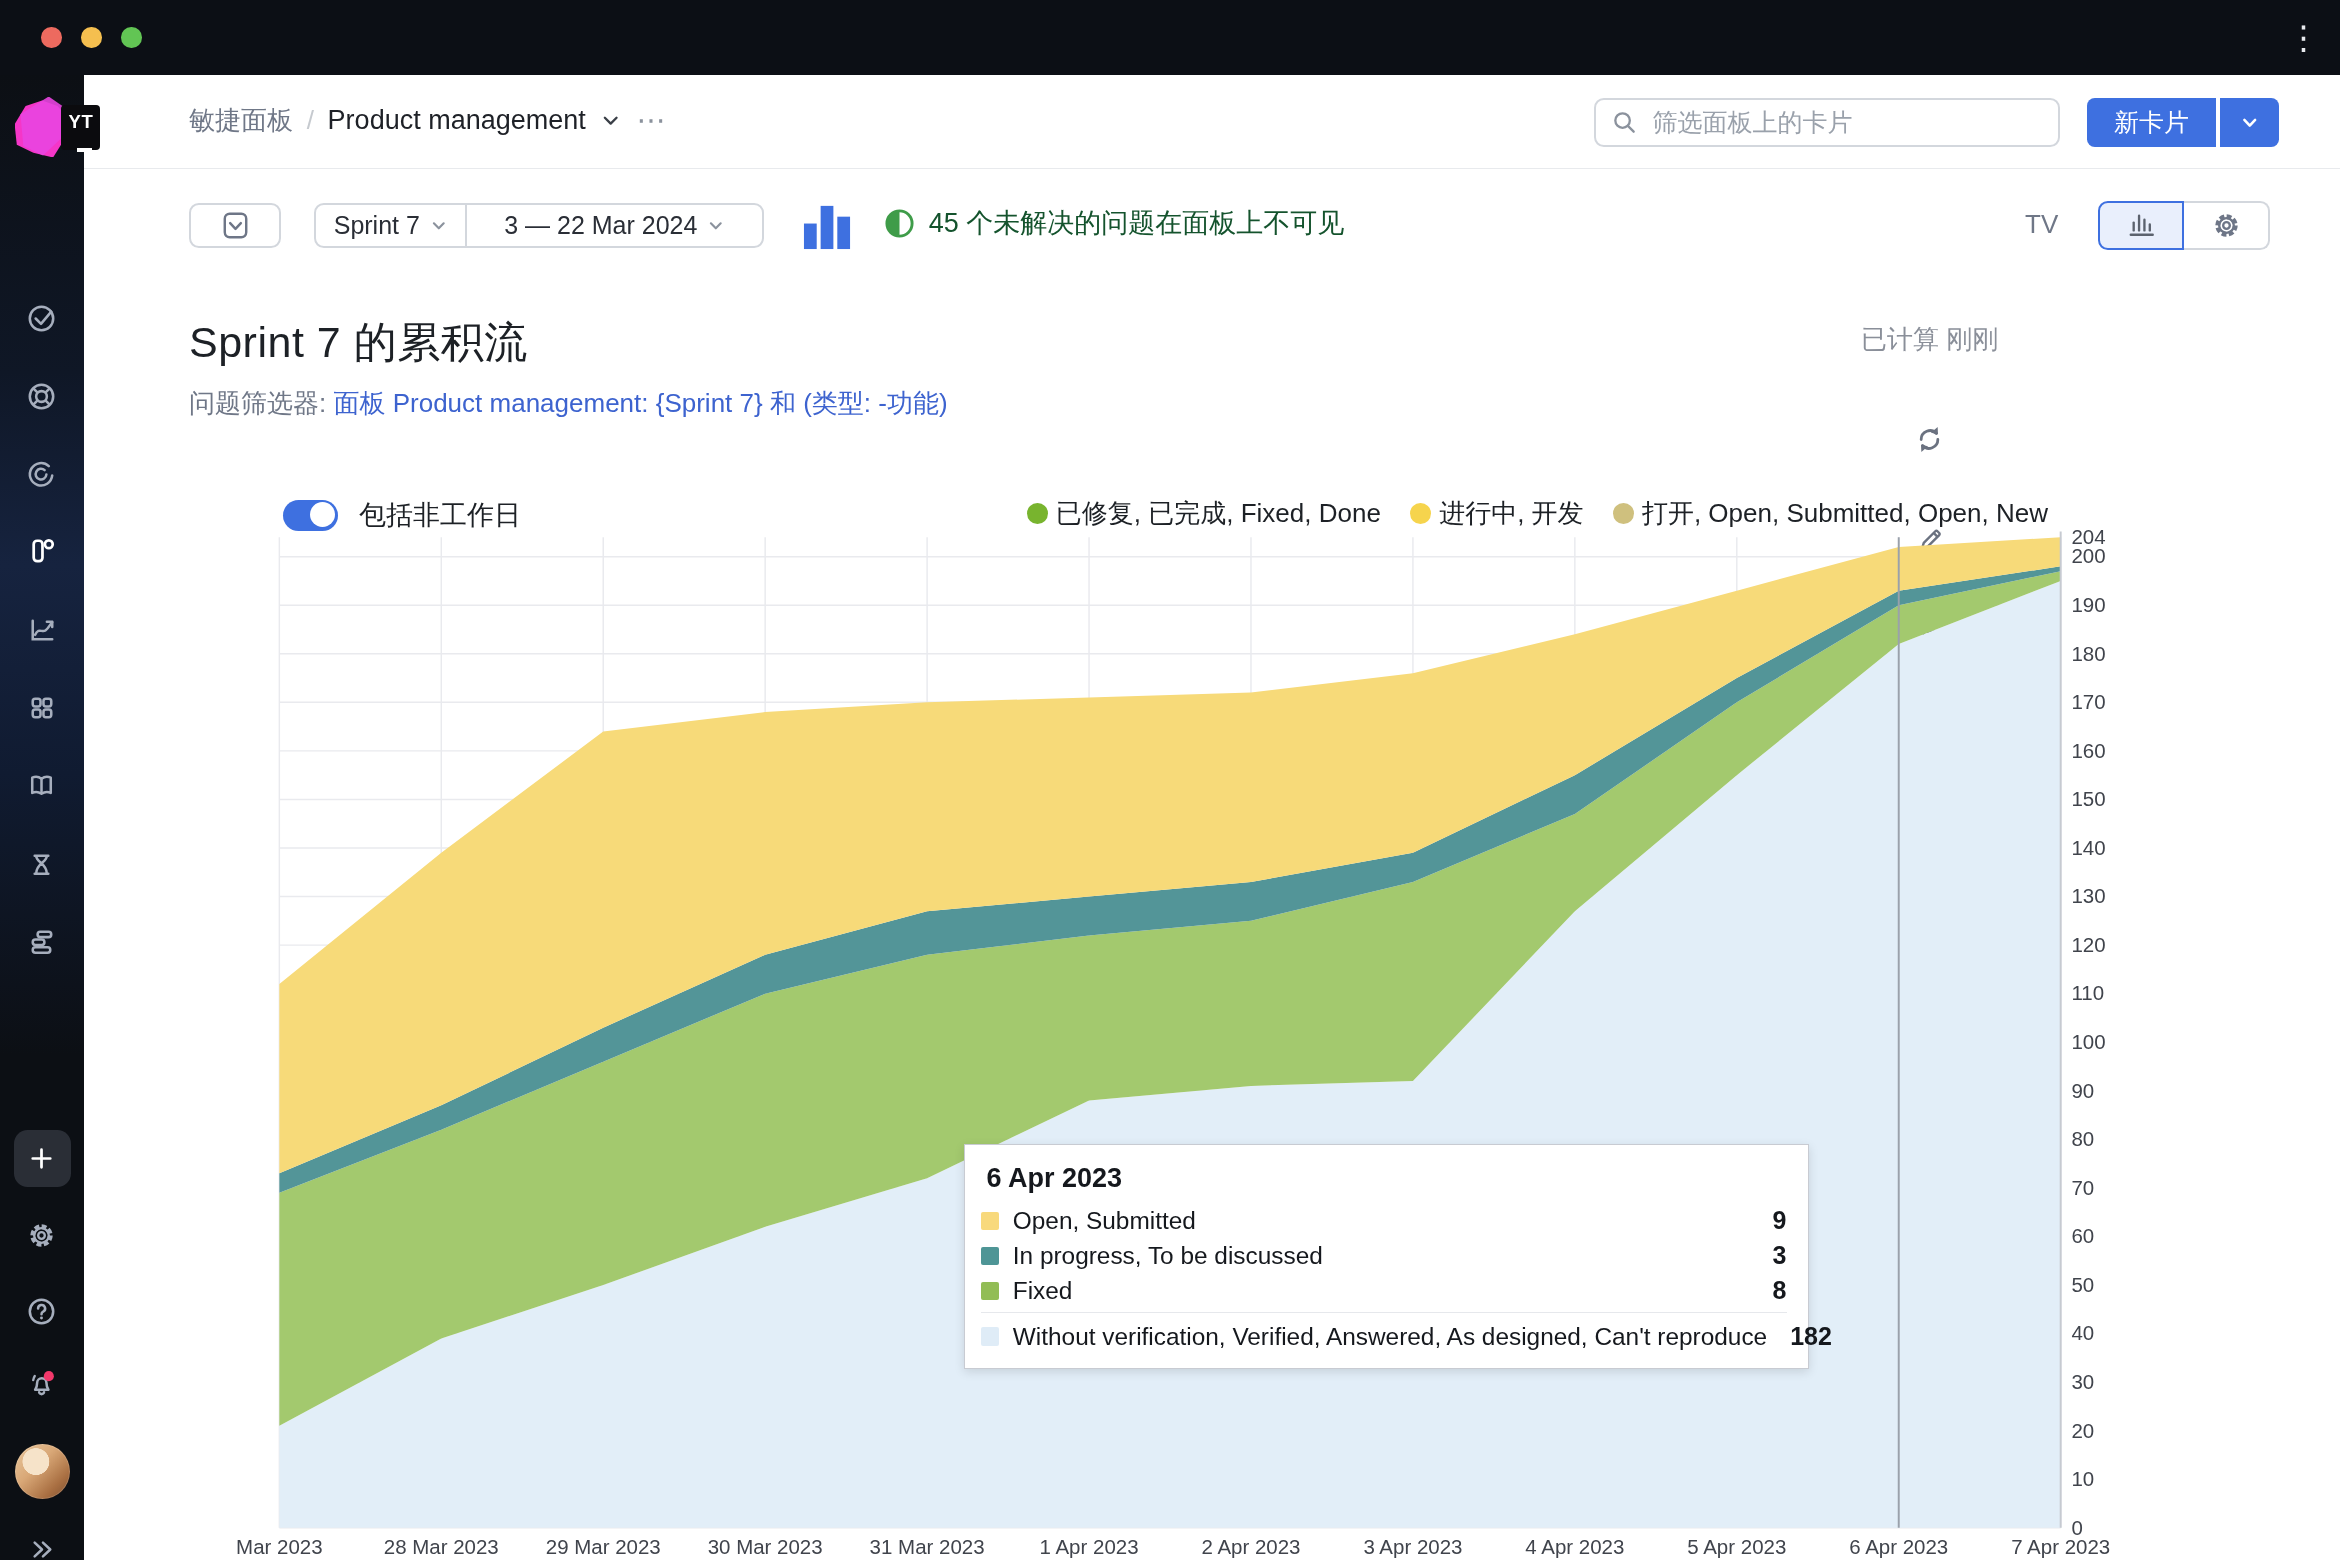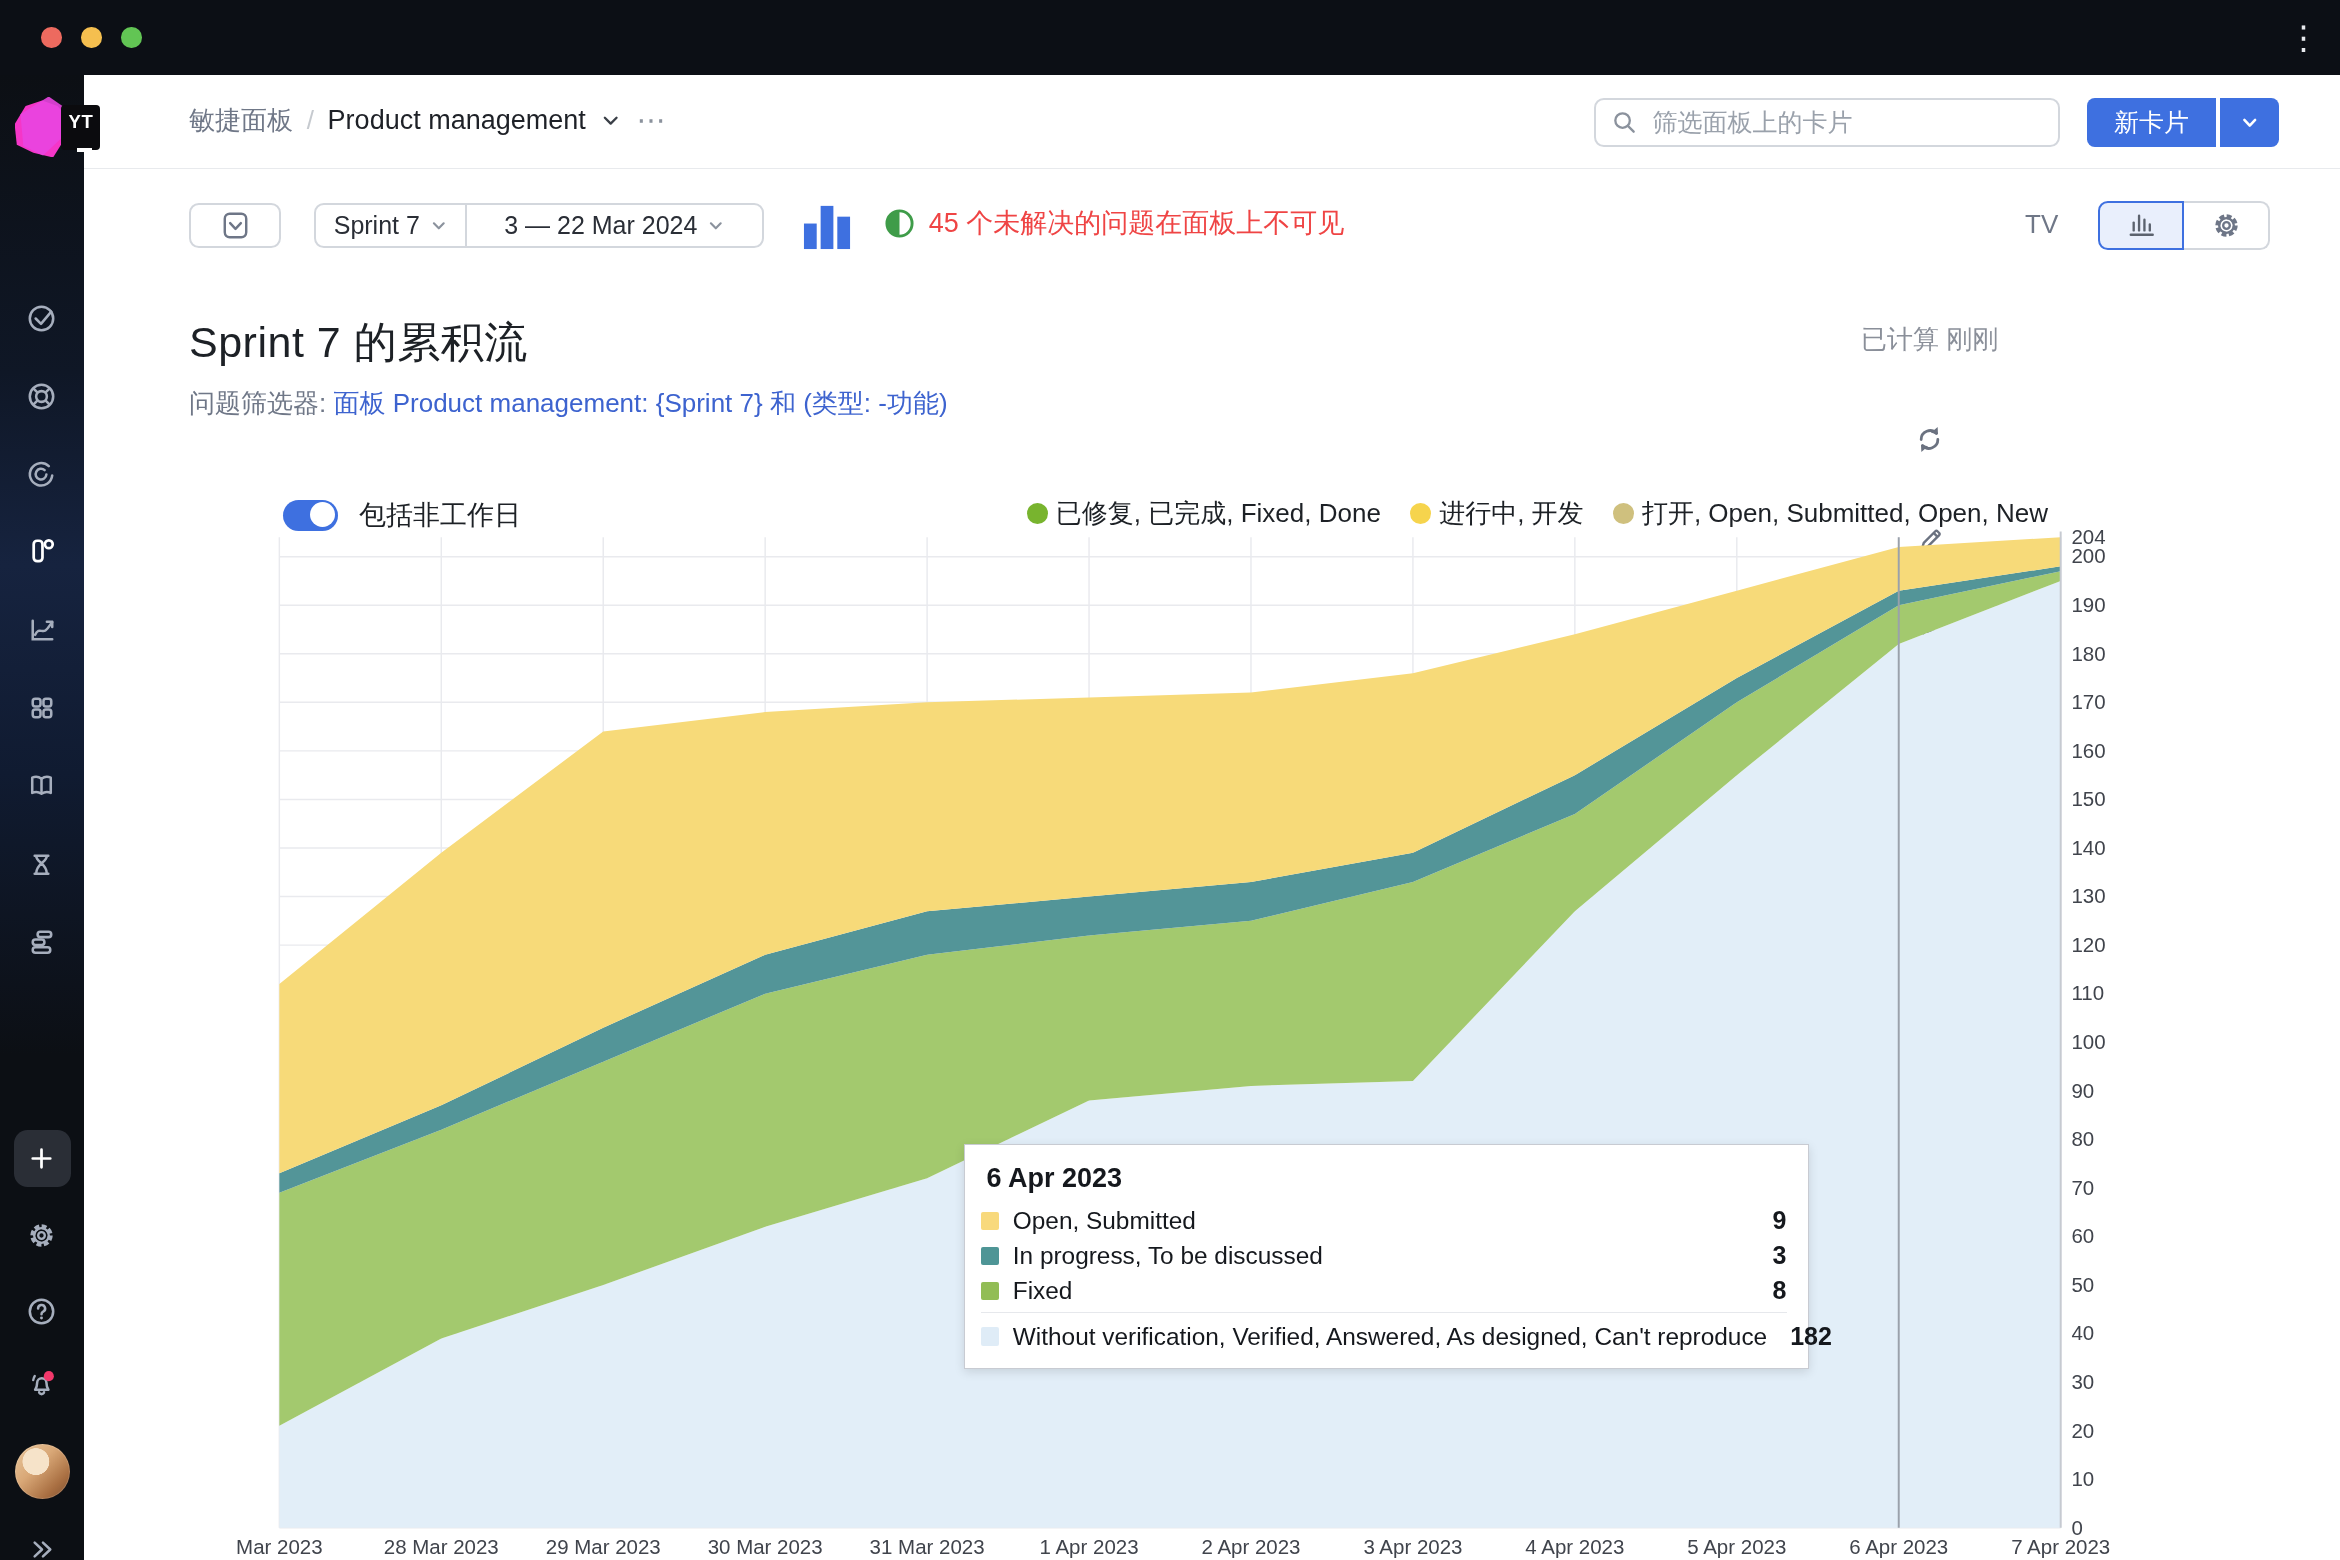--- a/index.html
+++ b/index.html
@@ -52,21 +52,21 @@
   
   .tool-btn{border:2px solid #d3d7dd;border-radius:9.8px;background:#fff;box-sizing:border-box;}
   .backlog-btn{left:189px;top:203px;width:92px;height:45px;display:flex;align-items:center;justify-content:center;}
   .seg{left:314px;top:203px;height:45px;display:flex;border-radius:19px;}
   .seg .cell{border:2px solid #d3d7dd;box-sizing:border-box;height:45px;display:flex;align-items:center;
     justify-content:center;gap:9.8px;font-size:25px;color:#2a2e36;background:#fff;}
   .seg .cell:first-child{border-radius:9.8px 0 0 9.8px;border-right-width:1px;}
   .seg .cell:last-child{border-radius:0 9.8px 9.8px 0;border-left-width:1px;}
   .bars-ic{left:800px;top:200px;}
   .warning{left:884px;top:205px;display:flex;align-items:center;gap:13.7px;}
-  .warning a{color:#ef4444;font-size:27px;text-decoration:none;}
+  .warning a{color:#14532d;font-size:27px;text-decoration:none;}
   .tv{left:2025px;top:209px;color:#6f7787;font-size:26px;text-align:center;}
   .viewseg{left:2098px;top:201px;display:flex;}
   .viewseg .vcell{width:86px;height:49px;box-sizing:border-box;display:flex;align-items:center;justify-content:center;background:#fff;}
   .viewseg .sel{border:2px solid #3e70e0;background:#e9effc;border-radius:9.8px 0 0 9.8px;z-index:2;}
   .viewseg .unsel{border:2px solid #d3d7dd;border-left:none;border-radius:0 9.8px 9.8px 0;}
 
   
   .rep-title{left:189px;top:314px;font-size:43px;color:#1d2126;letter-spacing:0.5px;}
   .calc{left:1861px;top:322px;display:flex;align-items:center;gap:64px;flex-direction:column;}
   .calc .txt{color:#8a8f99;font-size:26px;}

